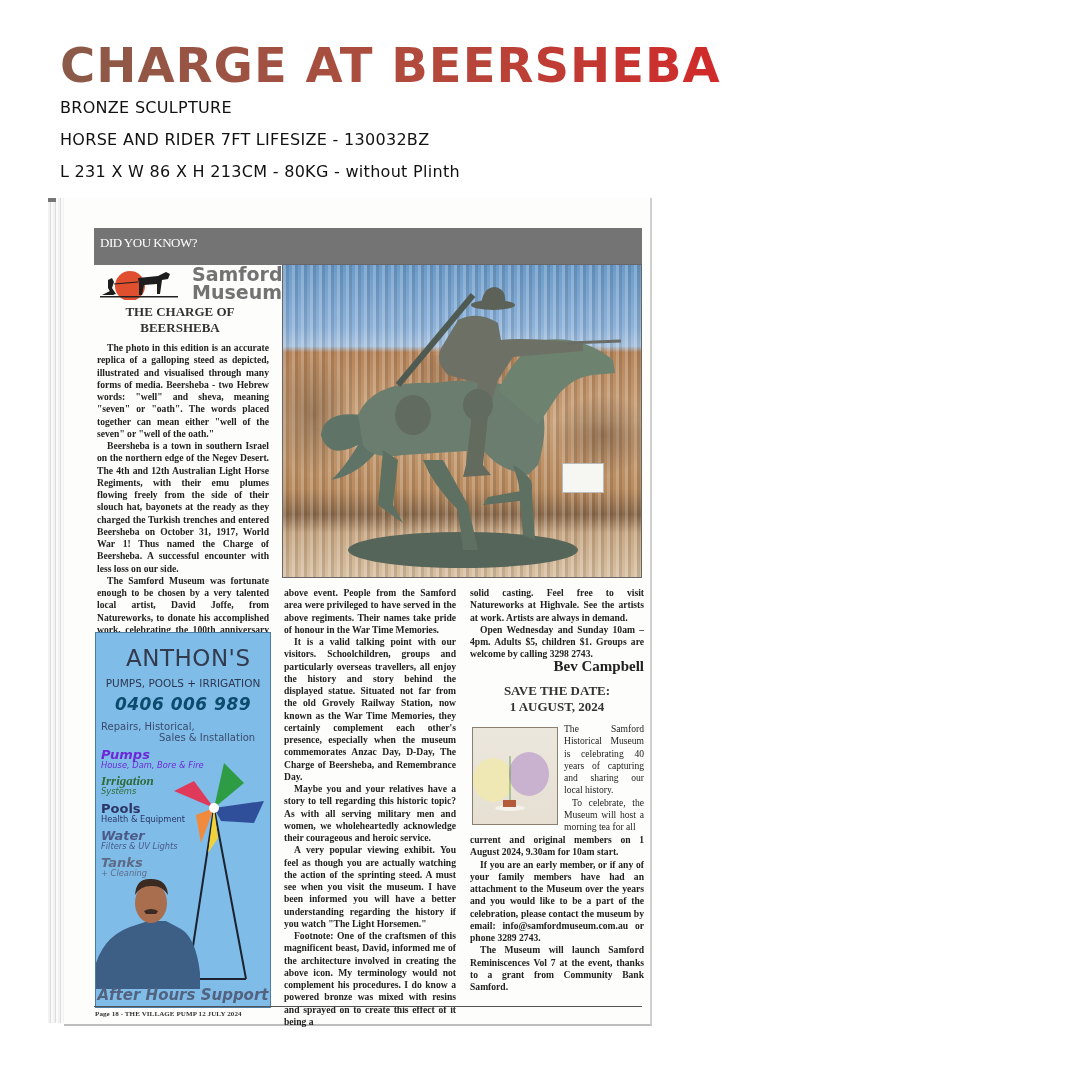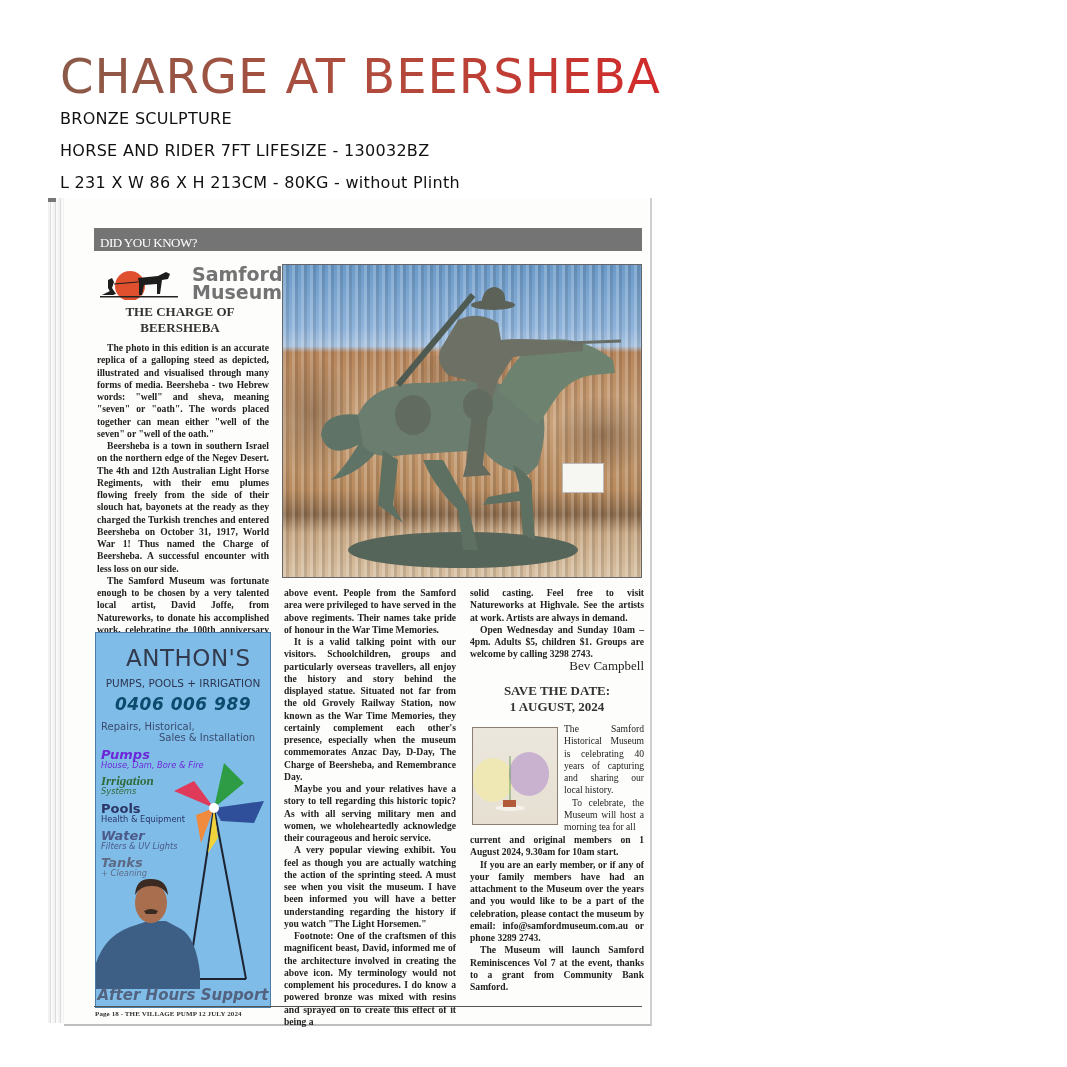--- a/index.html
+++ b/index.html
@@ -3,45 +3,44 @@
 <meta charset="utf-8">
 <style>
   * { box-sizing: border-box; margin: 0; padding: 0; }
   html, body { width: 1067px; height: 1067px; background: #ffffff; overflow: hidden; }
   body { position: relative; font-family: "Liberation Sans", sans-serif; }
 
   
   .product-header { position: absolute; left: 60px; top: 38px; }
   .product-title {
     font-family: "DejaVu Sans", sans-serif;
-    font-size: 48px; line-height: 54px; letter-spacing: 1px; font-weight: normal;
+    font-size: 48px; line-height: 54px; letter-spacing: 1px; font-weight: bold;
     background: linear-gradient(90deg, #8a5a48 0%, #b24a3c 55%, #d12a2a 100%);
     -webkit-background-clip: text; background-clip: text; color: transparent;
     white-space: nowrap;
-    margin-top: 11px;
   }
   .product-line {
     font-family: "DejaVu Sans", sans-serif;
     font-size: 16px; line-height: 32px; color: #111; white-space: nowrap; letter-spacing: 0.3px;
   }
 
   
   .scan-edge {
     position: absolute; left: 48px; top: 198px; width: 18px; height: 825px;
     background: repeating-linear-gradient(90deg, #f2f2f2 0 2px, #dcdcdc 2px 3px, #fafafa 3px 5px);
   }
   .scan-edge-mark { position: absolute; left: 48px; top: 198px; width: 8px; height: 4px; background: #777; }
   .page {
     position: absolute; left: 64px; top: 198px; width: 588px; height: 828px;
     background: #fdfdfc; border-right: 2px solid #cfcfcf; border-bottom: 2px solid #bdbdbd;
   }
   .serif { font-family: "Liberation Serif", "DejaVu Serif", serif; }
 
   .banner {
-    position: absolute; left: 30px; top: 30px; width: 548px; height: 23px;
+    position: absolute; left: 30px; top: 30px; width: 548px; height: 37px;
     background: #747474; color: #fff; padding: 7px 0 0 6px;
     font-size: 13px; letter-spacing: -0.5px;
   }
 
   
   .museum-logo { position: absolute; left: 36px; top: 68px; width: 78px; height: 34px; }
   .museum-name {
     position: absolute; left: 128px; top: 67px; font-family: "DejaVu Sans", sans-serif;
     font-weight: bold; font-size: 19px; line-height: 18px; color: #737373;
   }
@@ -85,21 +84,21 @@
   .ad-tag { position: absolute; left: 0; width: 100%; top: 44px; text-align: center; font-size: 10.5px; color: #2d3550; }
   .ad-phone { position: absolute; left: 0; width: 100%; top: 61px; text-align: center; font-size: 17px; font-weight: bold; font-style: italic; color: #0c4a6e; letter-spacing: 0.5px; }
   .ad-services { position: absolute; left: 5px; top: 88px; font-size: 10px; line-height: 11px; color: #3a4a6e; }
   .ad-services .l2 { padding-left: 58px; }
   .ad-cat { position: absolute; left: 5px; line-height: 11px; }
   .ad-cat .h { font-size: 13px; font-weight: bold; font-style: italic; }
   .ad-cat .s { font-size: 8.3px; font-style: italic; }
   .ad-footer { position: absolute; left: 0; width: 100%; bottom: 3px; text-align: center; font-size: 15px; font-weight: bold; font-style: italic; color: #52627f; }
   .ad svg { position: absolute; left: 0; top: 0; }
 
-  .byline { position: absolute; left: 406px; top: 460px; width: 174px; text-align: right; font-size: 13px; font-weight: normal; color: #222; }
+  .byline { position: absolute; left: 406px; top: 460px; width: 174px; text-align: right; font-size: 15px; font-weight: bold; color: #222; }
   .save-date { position: absolute; left: 406px; top: 485px; width: 174px; text-align: center; font-size: 13px; line-height: 16px; font-weight: bold; color: #333; }
   .birthday-photo {
     position: absolute; left: 408px; top: 529px; width: 86px; height: 98px; border: 1px solid #8a7f70;
     background: linear-gradient(180deg, #ece7dd 0%, #e6dfd2 100%);
     overflow: hidden;
   }
   .bd-text { position: absolute; left: 500px; top: 525px; width: 80px; font-size: 9.6px; line-height: 12.25px; color: #222; text-align: justify; }
   .bd-text p { text-indent: 0; }
   .bd-text p + p { text-indent: 8px; }
   .col3b { left: 406px; top: 636px; width: 174px; }

